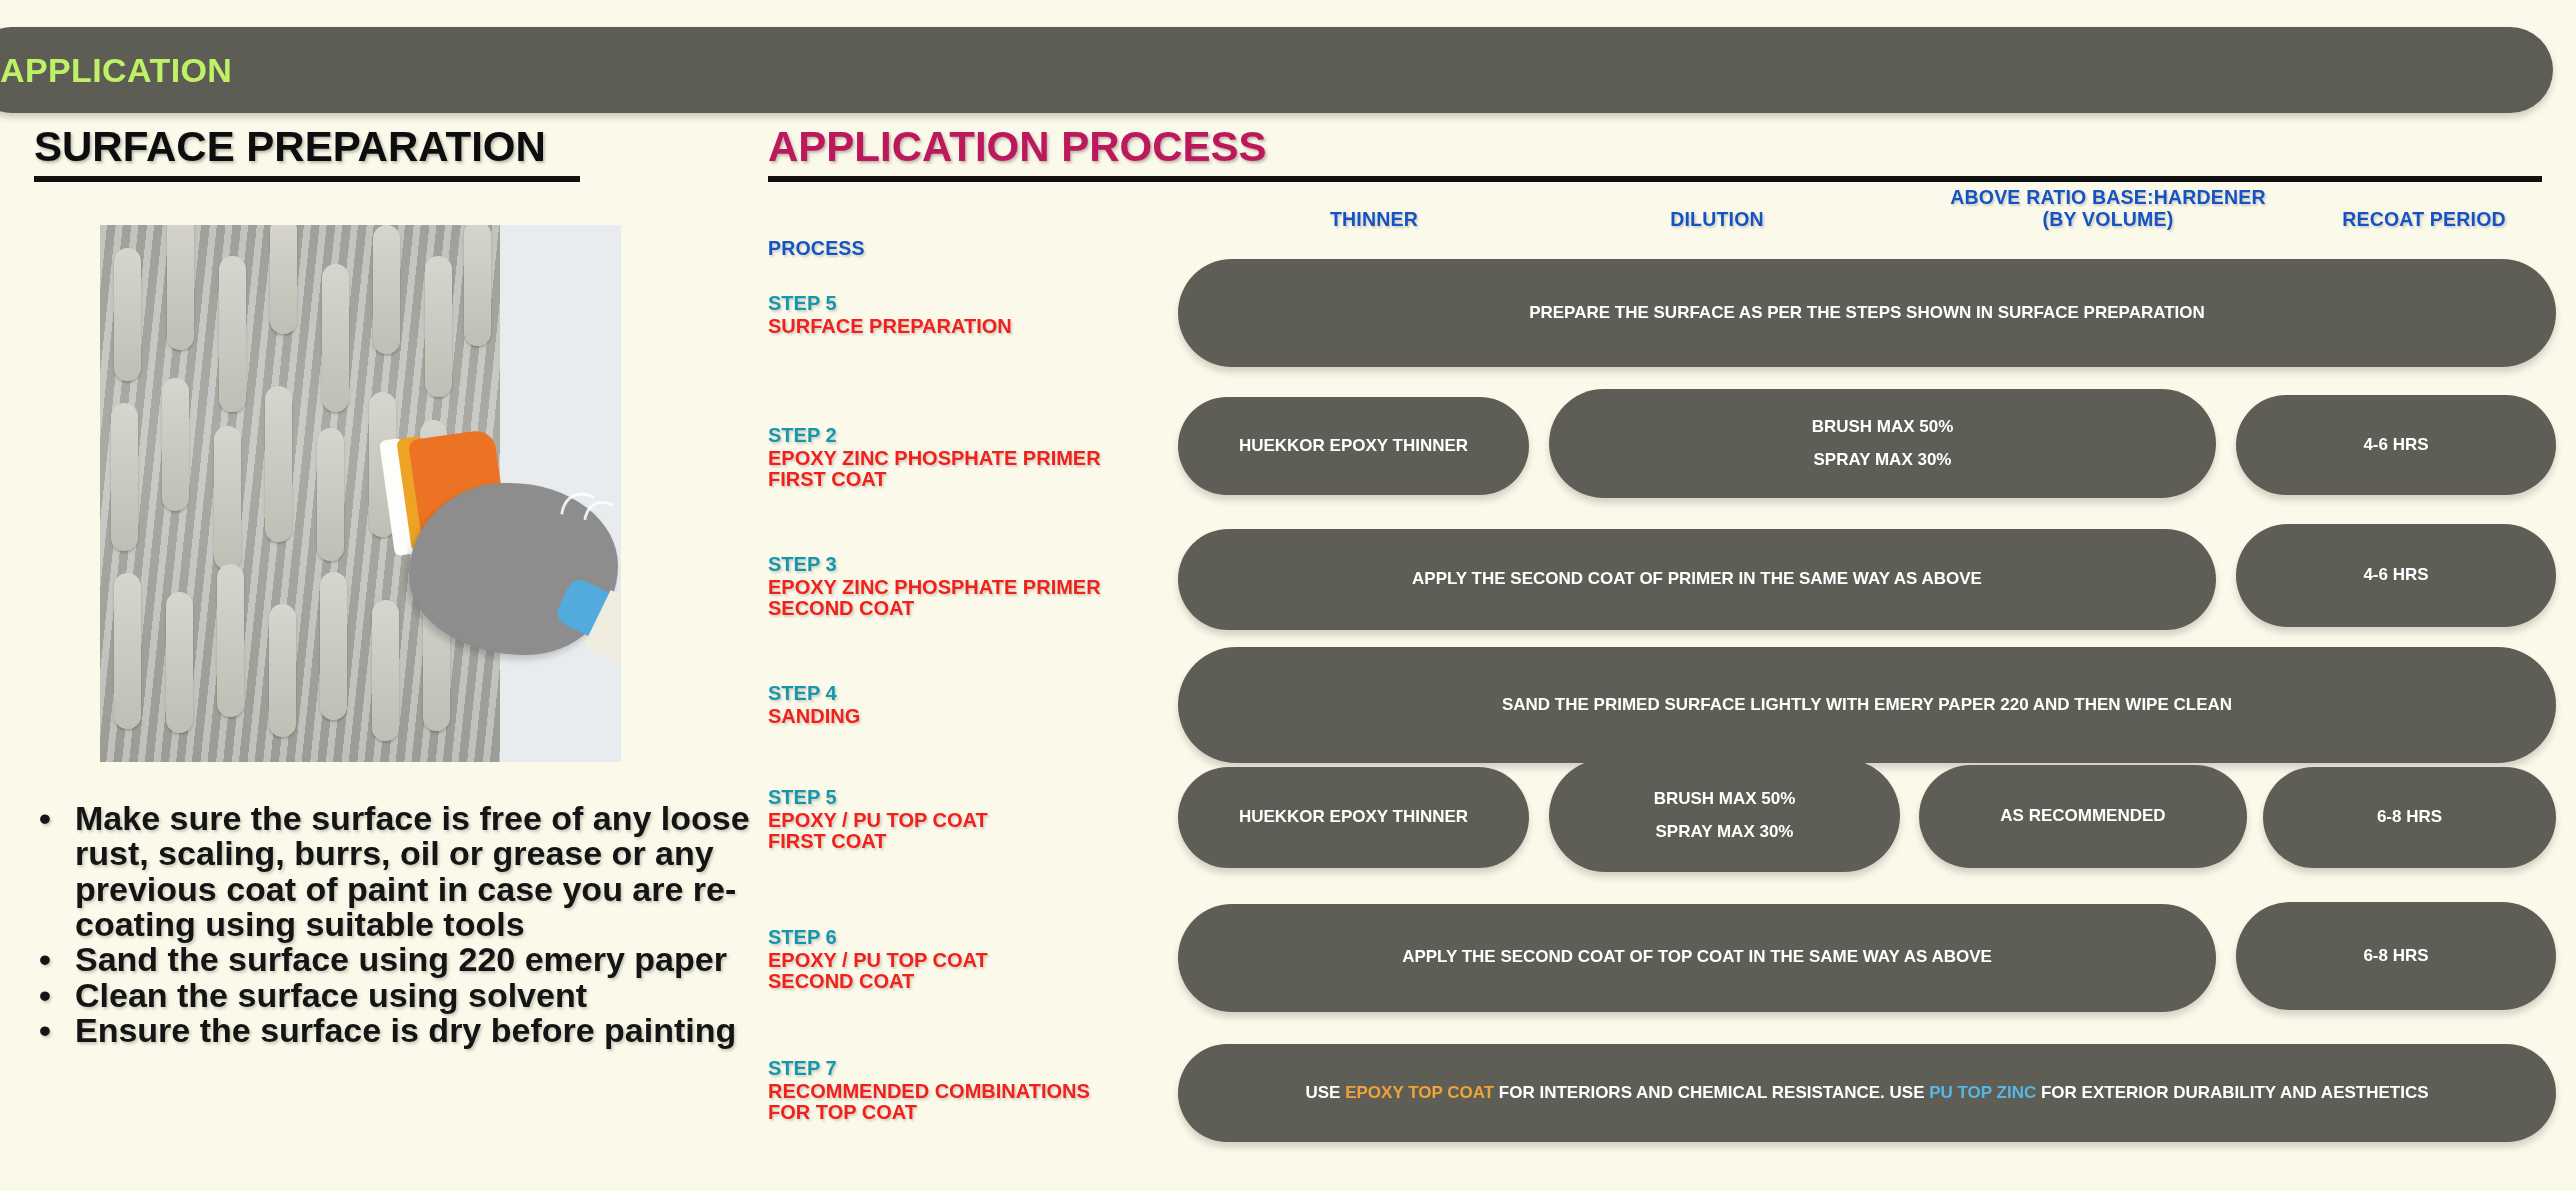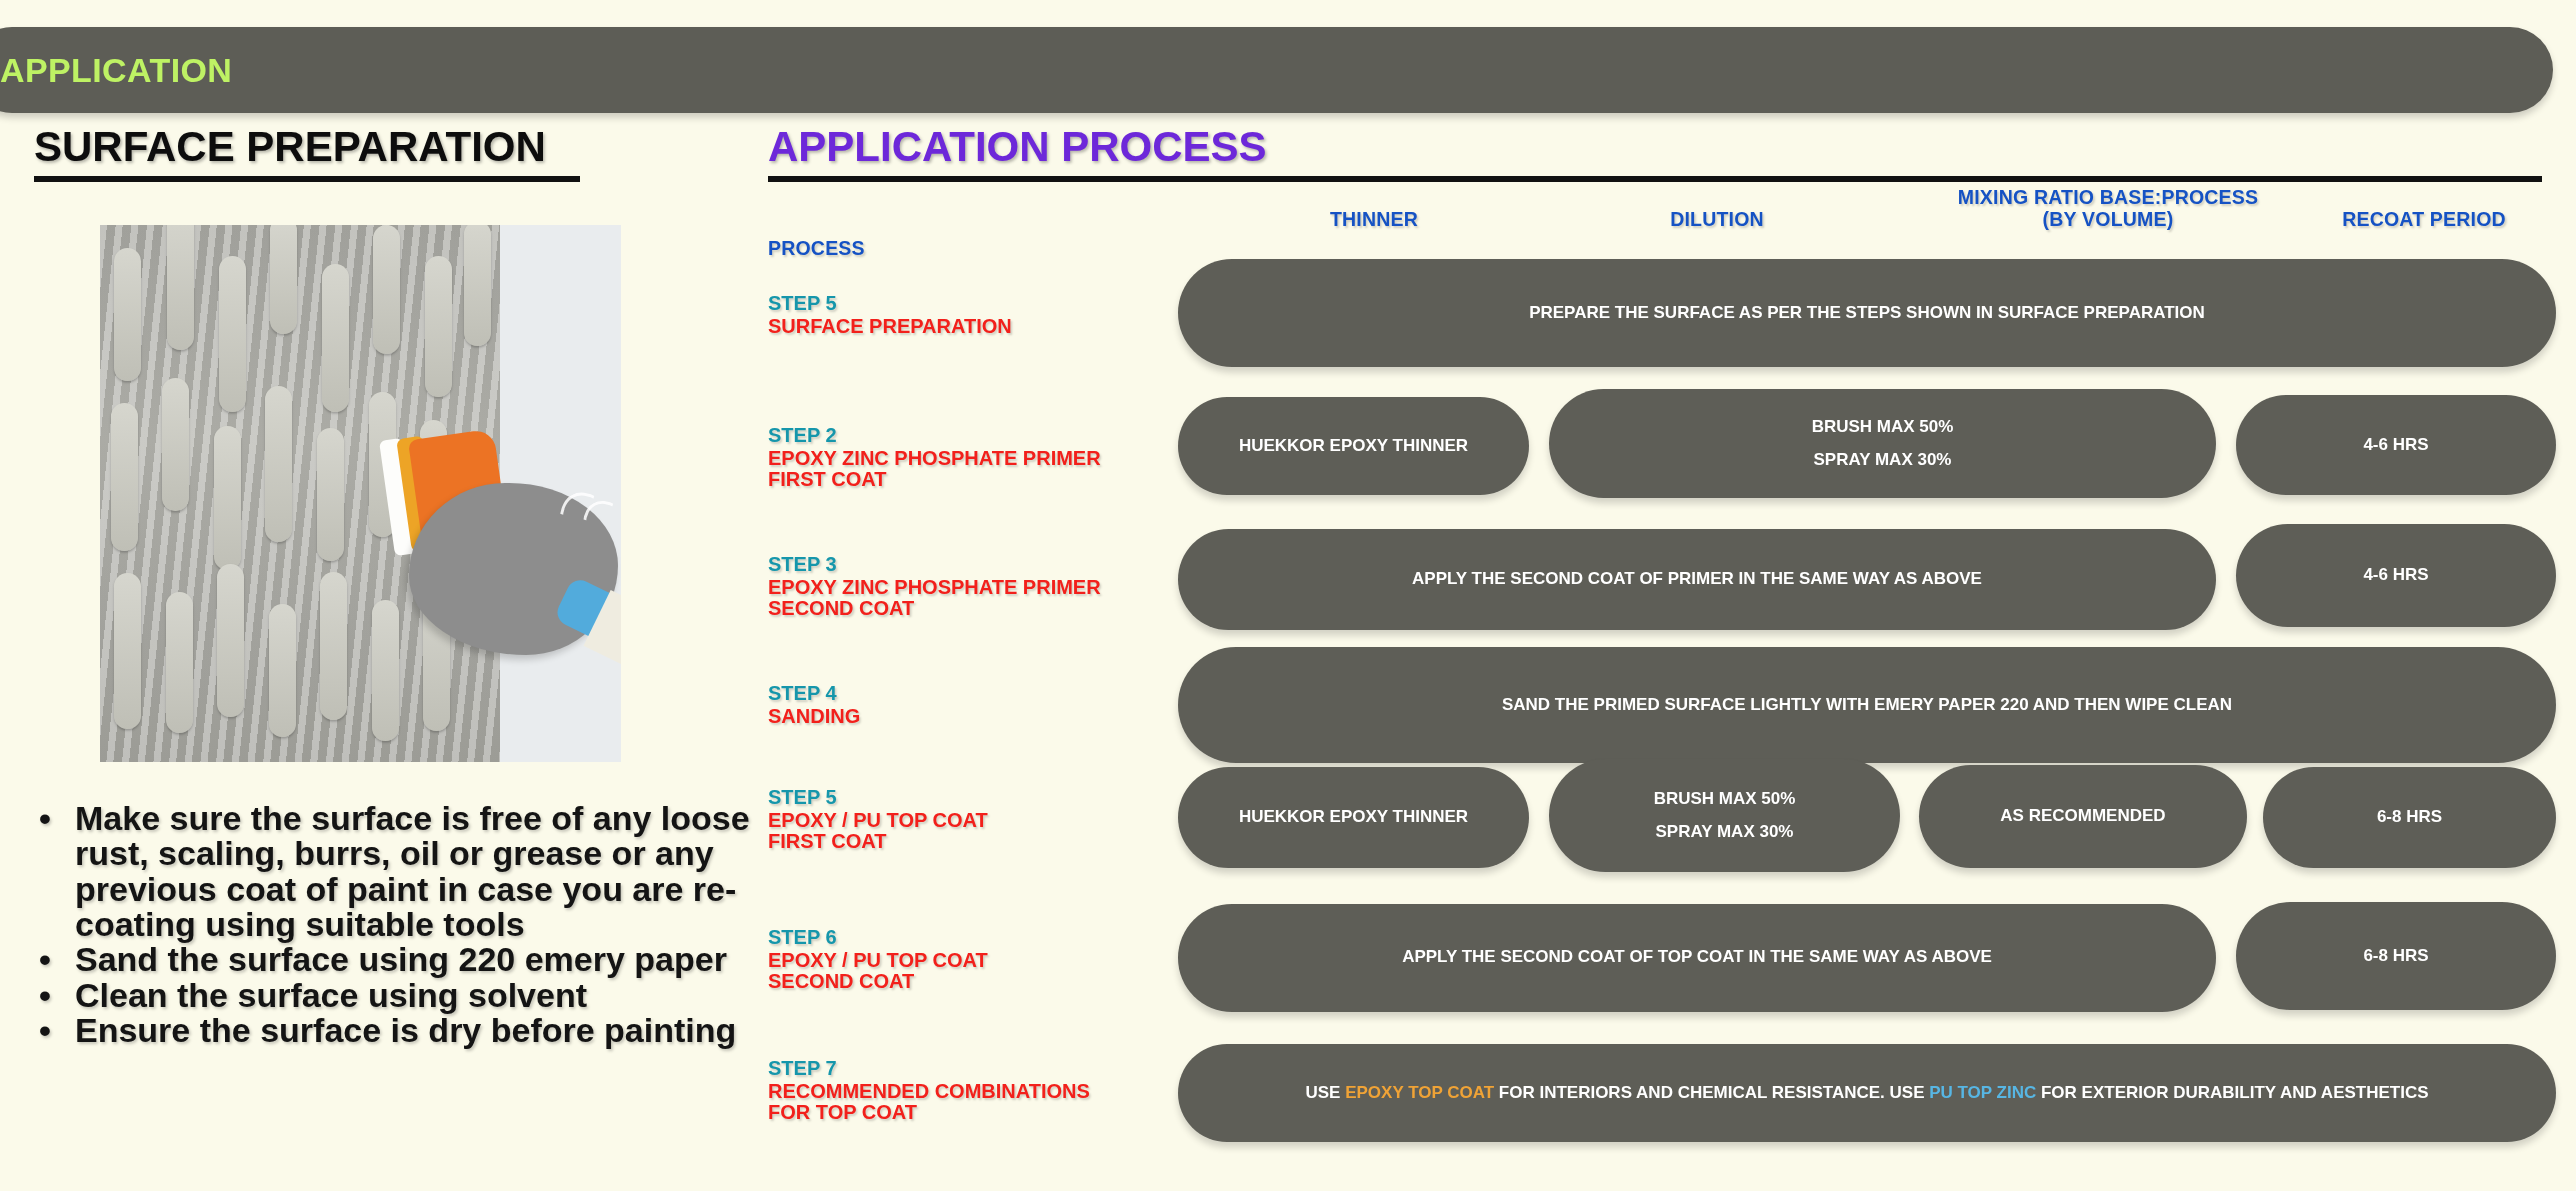--- a/index.html
+++ b/index.html
@@ -31,21 +31,21 @@
   .h-left{
     position:absolute;left:34px;top:123px;
     font-size:42px;font-weight:bold;color:#0d0d0d;
     text-shadow:1.6px 2.3px 3.1px rgba(0,0,0,.28);
   }
   .h-left-rule{
     position:absolute;left:34px;top:176px;width:546px;height:5.5px;background:#111;
   }
   .h-right{
     position:absolute;left:768px;top:123px;
-    font-size:42px;font-weight:bold;color:#6d28d9;
+    font-size:42px;font-weight:bold;color:#be185d;
     text-shadow:1.6px 2.3px 3.1px rgba(0,0,0,.28);
   }
   .h-right-rule{
     position:absolute;left:768px;top:176px;width:1774px;height:5.5px;background:#111;
   }
 
   
   .illus{
     position:absolute;left:100px;top:225px;width:521px;height:537px;
     background:#eceef0;
@@ -227,21 +227,21 @@
   <li>Ensure the surface is dry before painting</li>
 </ul>
 
 <div class="h-right">APPLICATION PROCESS</div>
 <div class="h-right-rule"></div>
 
 <div class="col-head" id="ch-process">PROCESS</div>
 <div class="col-head" id="ch-thinner">THINNER</div>
 <div class="col-head" id="ch-dilution">DILUTION</div>
 <div class="col-head" id="ch-mixing">
-  <span>MIXING RATIO BASE:PROCESS</span><br>
+  <span>ABOVE RATIO BASE:HARDENER</span><br>
   <span>(BY VOLUME)</span>
 </div>
 <div class="col-head" id="ch-recoat">RECOAT PERIOD</div>
 
 <div class="row" style="top:293px;height:86px;">
   <div class="step-label">
     <span class="step-num">STEP 5</span>
     <span class="step-desc">SURFACE PREPARATION</span>
   </div>
   <div class="pill" style="left:410px;top:-34px;width:1378px;height:108px;">PREPARE THE SURFACE AS PER THE STEPS SHOWN IN SURFACE PREPARATION</div>

